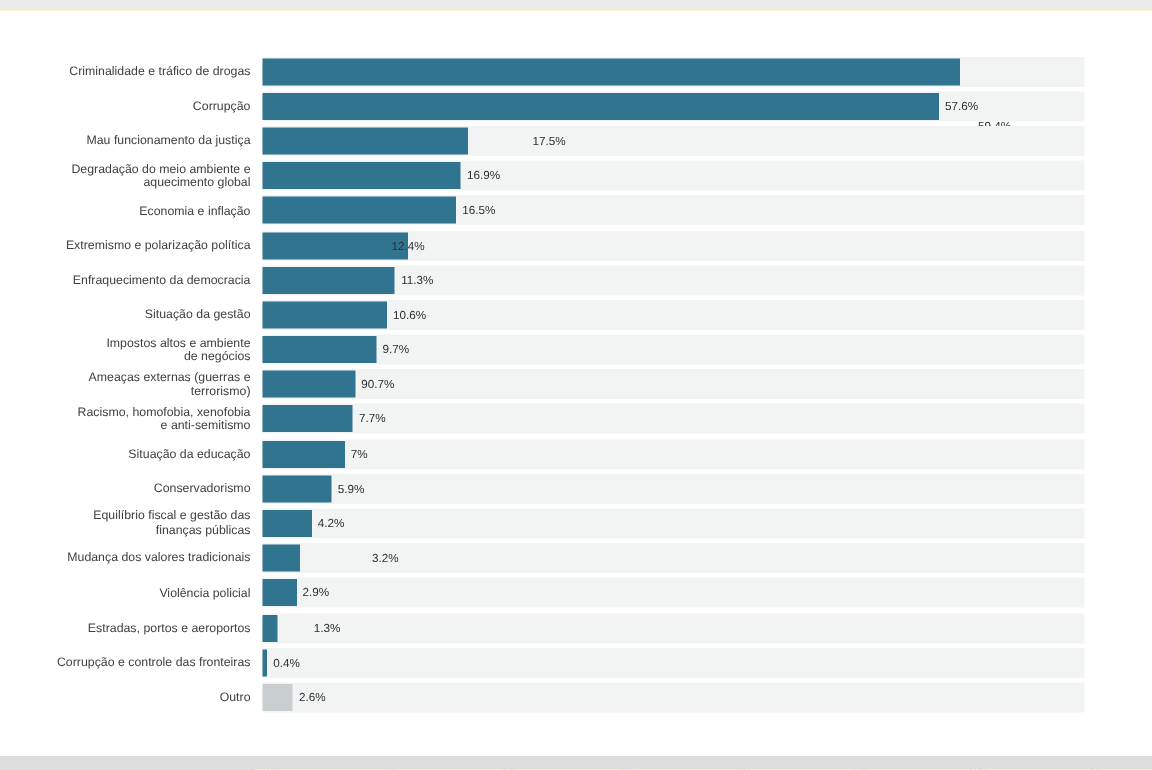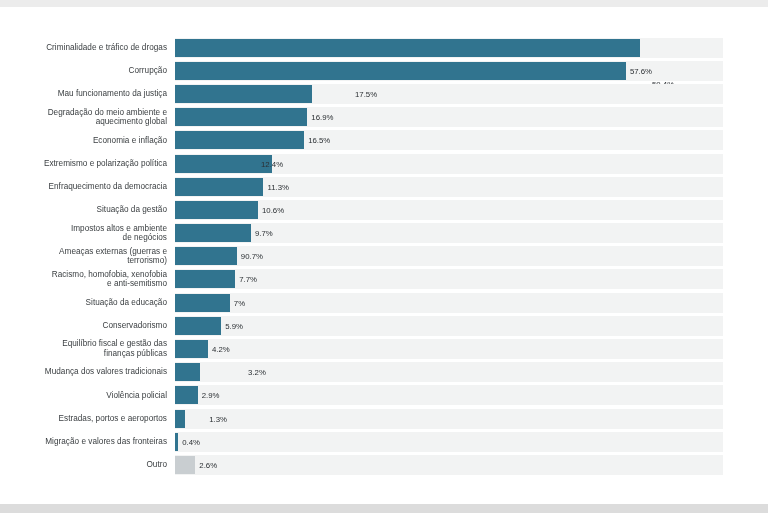--- a/index.html
+++ b/index.html
@@ -273,21 +273,21 @@
         </div>
         <div class="row">
           <div class="cat-label">Estradas, portos e aeroportos</div>
           <div class="track-wrap">
             <div class="track"></div>
             <div class="bar" style="width: 10.1771px;"></div>
             <div class="val-label" style="left: 14.1771px; margin-left: 20px;">1.3%</div>
           </div>
         </div>
         <div class="row">
-          <div class="cat-label">Migração e valores das fronteiras</div>
+          <div class="cat-label">Corrupção e controle das fronteiras</div>
           <div class="track-wrap">
             <div class="track"></div>
             <div class="bar" style="width: 3.13143px;"></div>
             <div class="val-label" style="left: 7.13143px;">0.4%</div>
           </div>
         </div>
         <div class="row">
           <div class="cat-label">Outro</div>
           <div class="track-wrap">
             <div class="track"></div>

